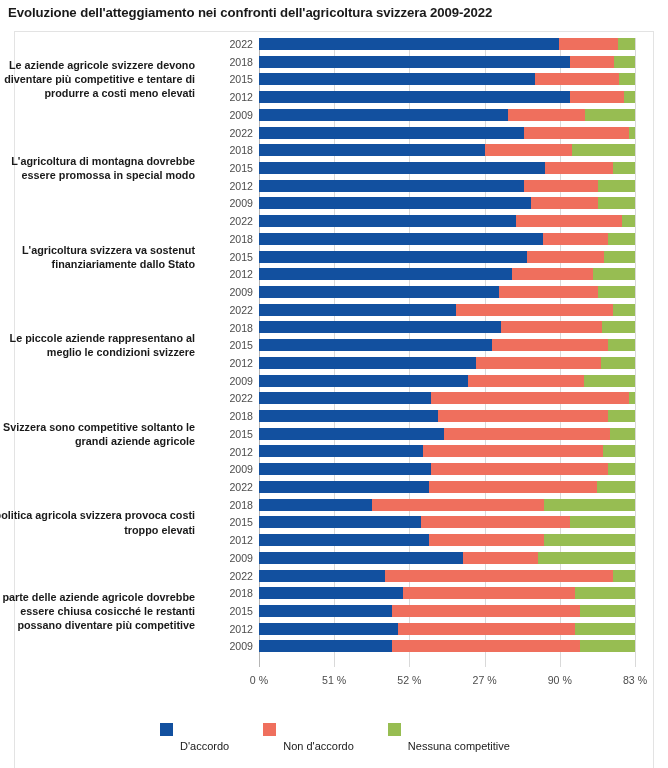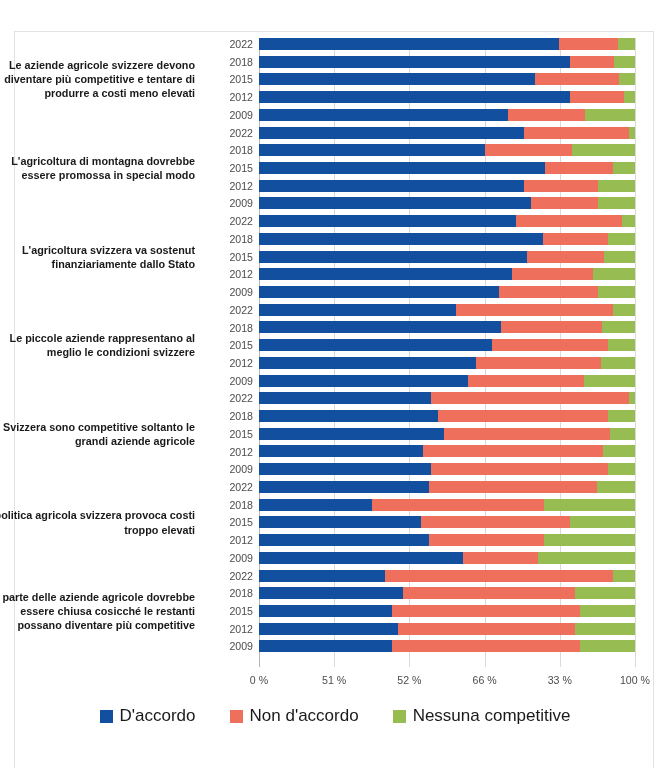--- a/index.html
+++ b/index.html
@@ -132,30 +132,32 @@
     display: flex;
     align-items: center;
     gap: 7px;
   }
   .legend-swatch {
     width: 13px;
     height: 13px;
     display: block;
   }
   .legend-text {
-    font-size: 17px;
+    font-size: 11px;
     color: #1a1a1a;
     white-space: nowrap;
+    margin-top: 34px;
   }
 </style>
 </head>
 <body>
 
 <div id="chart-root">
 
+  <div class="chart-title">Evoluzione dell'atteggiamento nei confronti dell'agricoltura svizzera 2009-2022</div>
 
   <div class="plot-frame">
 
     <div class="plot-area" id="plot-area">
       <div class="axis-line-left"></div>
       <div id="gridlines">
           <div class="gridline" style="left: 0px; background: rgb(181, 181, 181);"></div>
           <div class="gridline" style="left: 75.2px;"></div>
           <div class="gridline" style="left: 150.4px;"></div>
           <div class="gridline" style="left: 225.6px;"></div>
@@ -398,23 +400,23 @@
         <div class="cat-label" style="left: -40px; top: 210.6px;">L'agricoltura svizzera va sostenut finanziariamente dallo Stato</div>
         <div class="cat-label" style="left: -40px; top: 299.2px;">Le piccole aziende rappresentano al meglio le condizioni svizzere</div>
         <div class="cat-label" style="left: -40px; top: 387.8px;">In Svizzera sono competitive soltanto le grandi aziende agricole</div>
         <div class="cat-label" style="left: -40px; top: 476.4px;">La politica agricola svizzera provoca costi troppo elevati</div>
         <div class="cat-label" style="left: -40px; top: 557.5px;">Una parte delle aziende agricole dovrebbe essere chiusa cosicché le restanti possano diventare più competitive</div>
       </div>
     <div id="xticks">
         <div class="xtick" style="left: 244px;">0 %</div>
         <div class="xtick" style="left: 319.2px;">51 %</div>
         <div class="xtick" style="left: 394.4px;">52 %</div>
-        <div class="xtick" style="left: 469.6px;">66 %</div>
-        <div class="xtick" style="left: 544.8px;">33 %</div>
-        <div class="xtick" style="left: 620px;">100 %</div>
+        <div class="xtick" style="left: 469.6px;">27 %</div>
+        <div class="xtick" style="left: 544.8px;">90 %</div>
+        <div class="xtick" style="left: 620px;">83 %</div>
       </div>
 
     <div class="legend" id="legend">
         <div class="legend-item">
           <span class="legend-swatch" style="background: rgb(18, 80, 159);"></span>
           <span class="legend-text">D'accordo</span>
         </div>
         <div class="legend-item">
           <span class="legend-swatch" style="background: rgb(239, 111, 93);"></span>
           <span class="legend-text">Non d'accordo</span>

